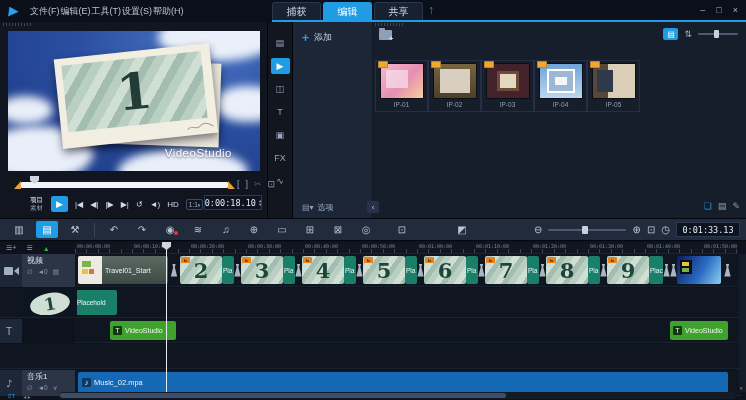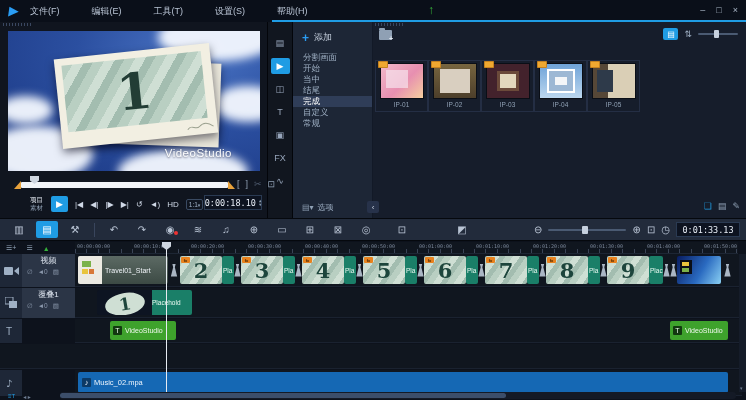--- a/index.html
+++ b/index.html
@@ -3,21 +3,21 @@
 <meta charset="utf-8">
 <style>
   html,body{margin:0;padding:0;background:#05080d;}
   .app{position:relative;width:746px;height:400px;background:#0c111b;overflow:hidden;
        font-family:"Liberation Sans",sans-serif;color:#c6d0de;-webkit-font-smoothing:antialiased;}
   .app *{box-sizing:border-box;}
 
   
   .titlebar{position:absolute;top:0;left:0;right:0;height:22px;background:#0a0f19;}
   .logo{position:absolute;left:9px;top:3px;font-size:13px;color:#2a9df4;transform:skewX(-8deg);}
-  .menus{position:absolute;left:30px;top:0;height:22px;display:flex;align-items:center;gap:32px;}
+  .menus{position:absolute;left:30px;top:0;height:22px;display:flex;align-items:center;gap:1px;}
   .menu-item{font-size:9px;color:#b9c4d4;cursor:default;}
   .tabs{position:absolute;left:272px;top:2px;height:19px;display:flex;}
   .tab{width:49px;height:19px;display:flex;align-items:center;justify-content:center;
        font-size:10px;color:#cdd7e4;background:#18212f;border:1px solid #2a3750;border-bottom:none;
        border-radius:3px 3px 0 0;margin-right:2px;}
   .tab.active{background:#1f9ce4;color:#fff;border-color:#1f9ce4;}
   .tab-underline{position:absolute;left:272px;right:0;top:20px;height:2px;background:#1f9ce4;}
   .upgrade{position:absolute;left:428px;top:3px;font-size:12px;font-weight:bold;color:#35b03a;}
   .winctl{position:absolute;right:8px;top:0;height:20px;display:flex;gap:11px;align-items:center;}
   .winctl span{font-size:9px;color:#aab6c6;}
@@ -141,21 +141,21 @@
   
   .timeline{position:absolute;top:242px;left:0;right:0;bottom:0;background:#0d121c;}
   .tl-corner{position:absolute;left:0;top:0;width:75px;height:12px;display:flex;gap:10px;
              align-items:center;padding-left:6px;font-size:7px;color:#8fa0b4;}
   .tl-corner .green{color:#35b03a;}
   .ruler{position:absolute;left:75px;top:0;right:8px;height:12px;background:#10161f;
          border-bottom:1px solid #1d2634;
          background-image:repeating-linear-gradient(90deg,#3a4456 0 1px,transparent 1px 11.4px);
          background-size:100% 4px;background-position:0 100%;background-repeat:no-repeat;}
   .r-label{position:absolute;top:1px;font-size:5px;color:#7e8a9d;font-family:"DejaVu Sans Mono",monospace;}
-  .rows{position:absolute;left:0;top:12px;right:4px;text-align:center;}
+  .rows{position:absolute;left:0;top:12px;right:4px;}
   .row{display:flex;margin-bottom:1px;}
   .thead{width:75px;display:flex;}
   .ticon{width:22px;background:#1e2737;display:flex;align-items:center;justify-content:center;color:#9fb0c4;}
   .tmeta{flex:1;background:#2b3546;padding:3px 5px 0 5px;}
   .tname{font-size:8px;color:#dde4ee;line-height:1.1;}
   .tsubs{display:flex;gap:5px;font-size:6.5px;color:#8a97ab;margin-top:2px;}
   .lane{flex:1;background:#10161f;position:relative;border-bottom:1px solid #1a2230;}
 
   .seq{position:absolute;left:3px;top:2px;bottom:2px;display:flex;align-items:stretch;}
   .clip{flex:none;position:relative;border-radius:2px;overflow:hidden;}
@@ -217,20 +217,25 @@
 
   <header class="titlebar">
     <span class="logo">▶</span>
     <nav class="menus" id="menus">
         <span class="menu-item">文件(F)</span>
         <span class="menu-item">编辑(E)</span>
         <span class="menu-item">工具(T)</span>
         <span class="menu-item">设置(S)</span>
         <span class="menu-item">帮助(H)</span>
       </nav>
+    <div class="tabs" id="tabs">
+        <div class="tab">捕获</div>
+        <div class="tab active">编辑</div>
+        <div class="tab">共享</div>
+      </div>
     <div class="tab-underline"></div>
     <span class="upgrade">↑</span>
     <div class="winctl" id="winctl">
         <span>–</span>
         <span>□</span>
         <span>×</span>
       </div>
   </header>
 
   <div class="main">
@@ -304,29 +309,20 @@
         <div class="nav-btn">▣</div>
         <div class="nav-btn">FX</div>
         <div class="nav-btn">∿</div>
       </aside>
 
     <aside class="cats">
       <div class="add-btn">
         <span class="add-plus">+</span>
         <span>添加</span>
       </div>
-      <ul class="cat-list" id="cats">
-          <li class="cat">分割画面</li>
-          <li class="cat">开始</li>
-          <li class="cat">当中</li>
-          <li class="cat">结尾</li>
-          <li class="cat selected">完成</li>
-          <li class="cat">自定义</li>
-          <li class="cat">常规</li>
-        </ul>
     </aside>
 
     <section class="libcontent">
       <div class="grip" style="left:2px;top:1px;"></div>
       <div class="lib-head">
         <span class="folder-ico"></span>
         <div class="head-right">
           <span class="view-btn">▤</span>
           <span class="sort-btn">⇅</span>
           <span class="zoom-slider">
@@ -536,36 +532,20 @@
               <div class="clip clip-endmedia" style="width: 44px;">
                 <span class="em-bits"></span>
               </div>
               <div class="trans" style="width: 13px;">
                 <i></i>
               </div>
             </div>
           </div>
         </div>
         <div class="row" style="height: 30px;">
-          <div class="thead">
-            <div class="ticon">
-              <svg width="13" height="12">
-                <rect x="0" y="0" width="8" height="7" fill="none" stroke="#9fb0c4"></rect>
-                <rect x="4" y="4" width="8" height="7" fill="#9fb0c4"></rect>
-              </svg>
-            </div>
-            <div class="tmeta">
-              <div class="tname">覆叠1</div>
-              <div class="tsubs">
-                <span>∅</span>
-                <span>◄0</span>
-                <span>▨</span>
-              </div>
-            </div>
-          </div>
           <div class="lane">
             <div class="clip-overlay" style="left: 22px; width: 95px;">
               <div class="ovl-img">
                 <div class="ovl-ell">
                   <b>1</b>
                 </div>
               </div>
               <div class="ovl-ph">Placehold</div>
             </div>
           </div>
@@ -592,20 +572,28 @@
         <div class="row" style="height: 25px;">
           <div class="lane"></div>
         </div>
         <div class="row" style="height: 26px;">
           <div class="thead">
             <div class="ticon">
               <svg width="10" height="12">
                 <text x="0" y="10" font-size="10" fill="#9fb0c4" font-family="DejaVu Sans">♪</text>
               </svg>
             </div>
+            <div class="tmeta">
+              <div class="tname">音乐1</div>
+              <div class="tsubs">
+                <span>∅</span>
+                <span>◄0</span>
+                <span>∨</span>
+              </div>
+            </div>
           </div>
           <div class="lane">
             <div class="clip-music" style="left: 3px; width: 650px;">
               <span class="m-box">♪</span>
               <span>Music_02.mpa</span>
             </div>
           </div>
         </div>
       </div>
     <div class="playhead">

